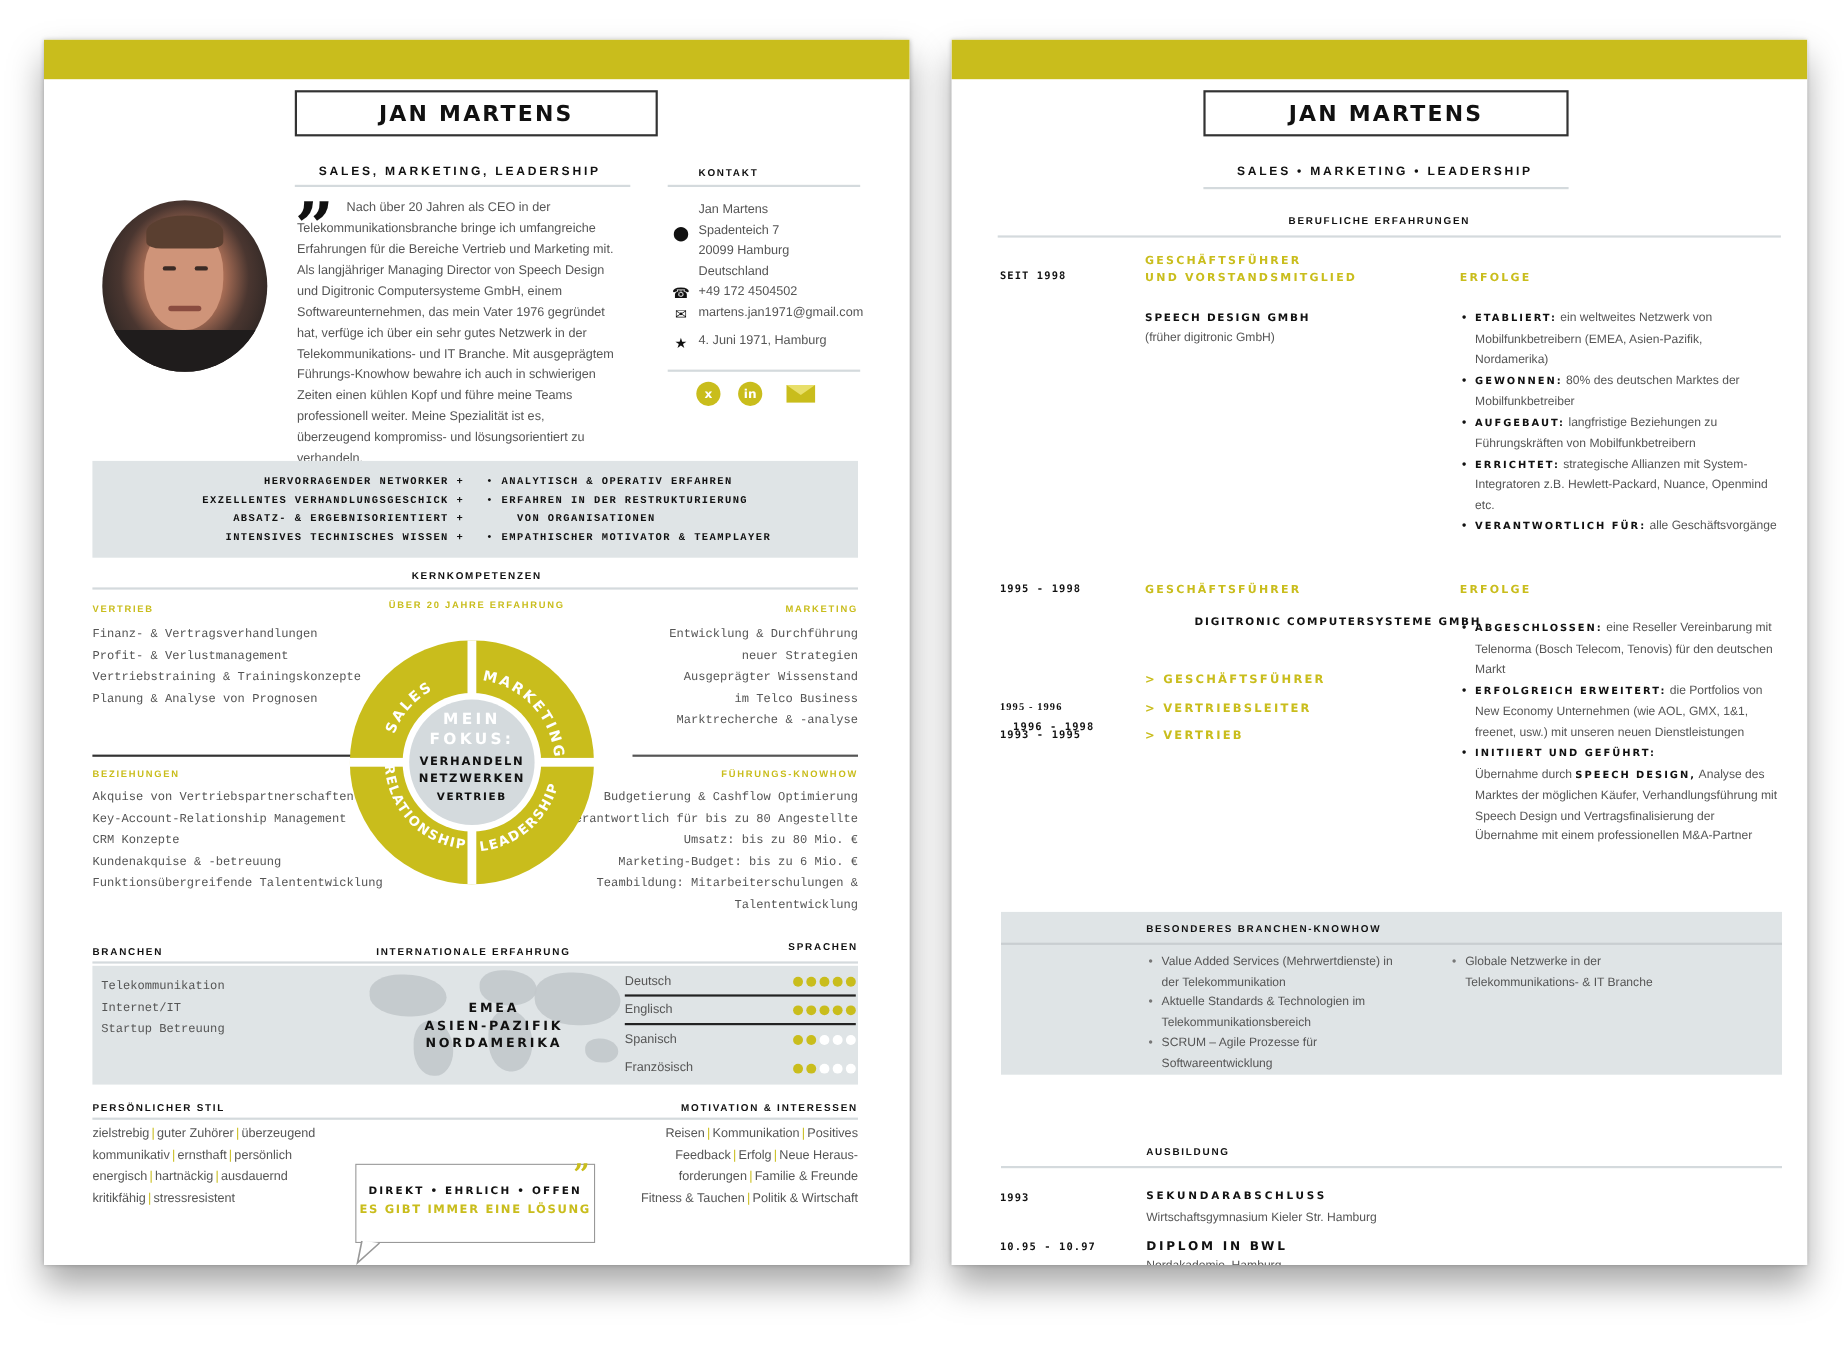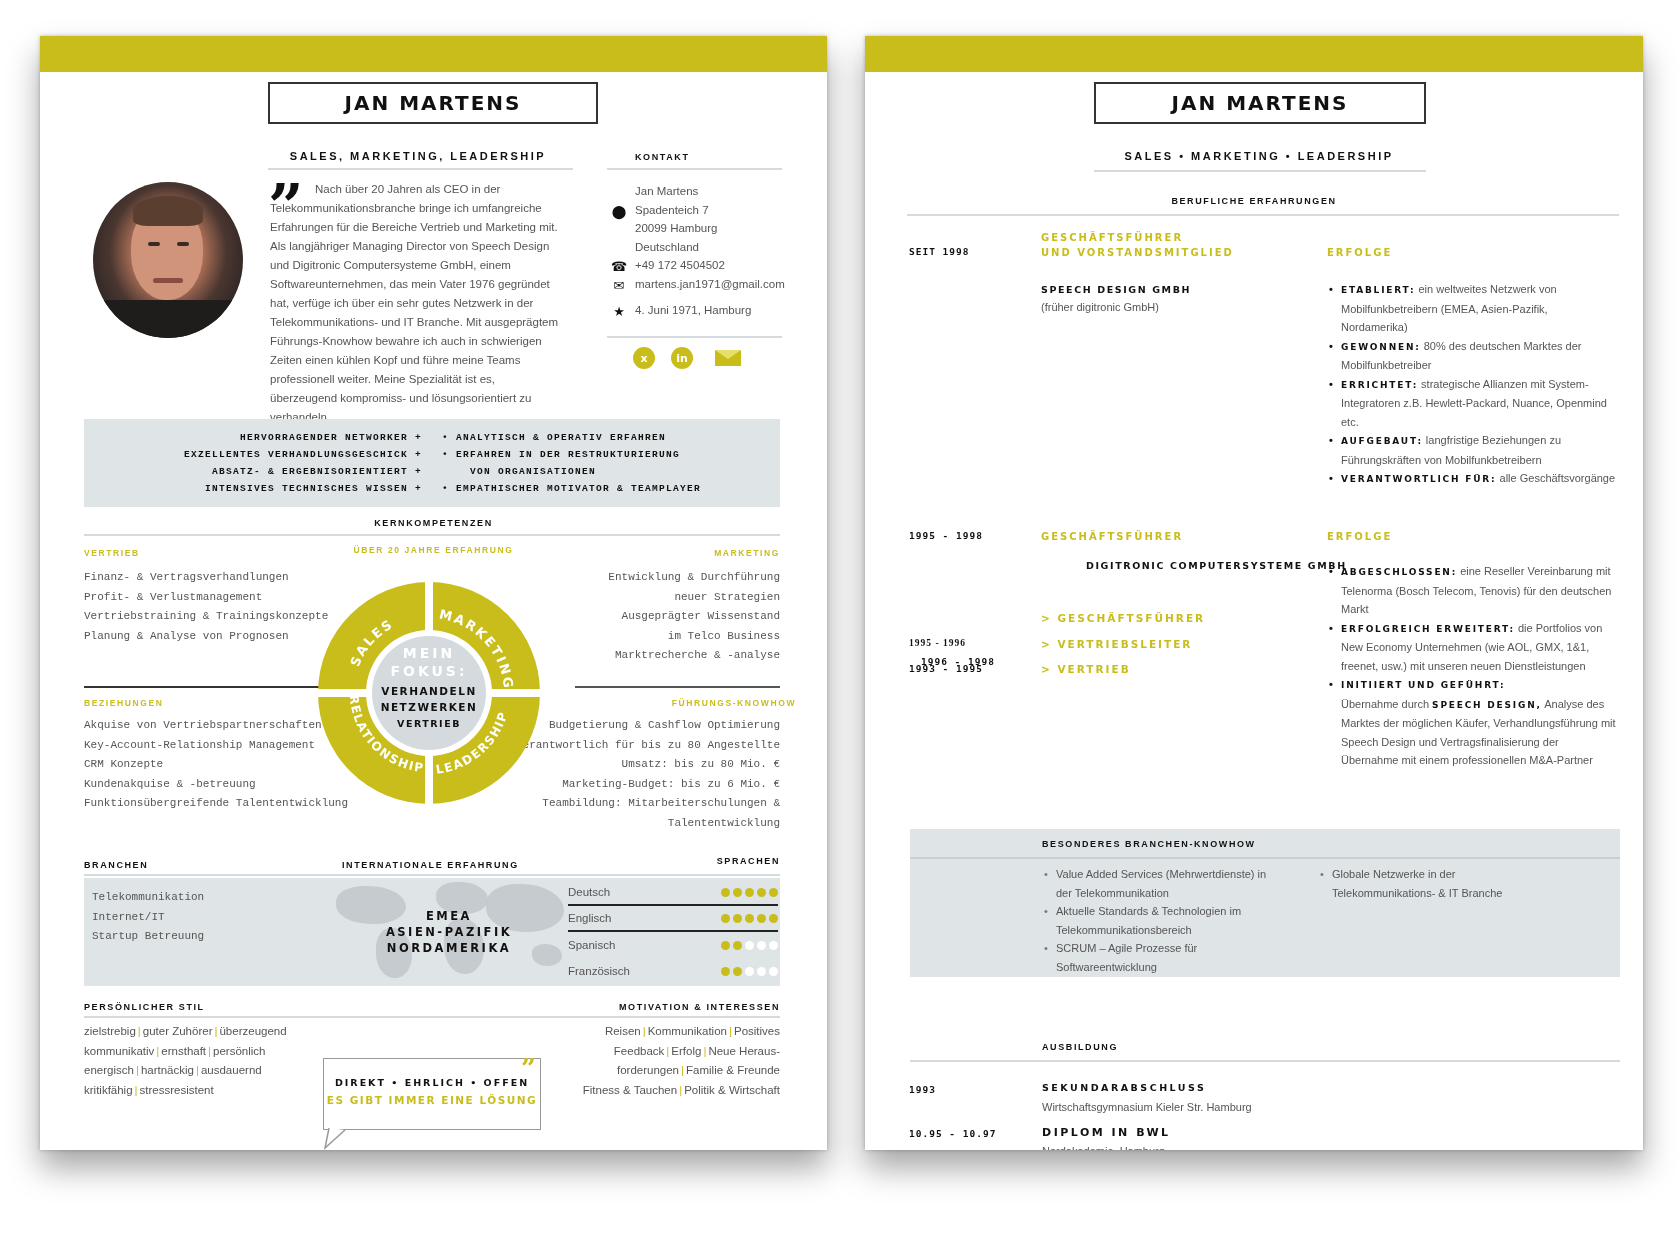--- a/index.html
+++ b/index.html
@@ -164,21 +164,21 @@
 
   <div class="abs heading small accent" style="left:44px; top:662px; font-size:8.5px;">BEZIEHUNGEN</div>
   <div class="abs list-left" style="left:44px; top:680px;">
     <div class="item">Akquise von Vertriebspartnerschaften</div>
     <div class="item">Key-Account-Relationship Management</div>
     <div class="item">CRM Konzepte</div>
     <div class="item">Kundenakquise &amp; -betreuung</div>
     <div class="item">Funktionsübergreifende Talententwicklung</div>
   </div>
 
-  <div class="abs heading small accent" style="right:31px; top:662px; font-size:8.5px;">FÜHRUNGS-KNOWHOW</div>
+  <div class="abs heading small accent" style="right:47px; top:662px; font-size:8.5px;">FÜHRUNGS-KNOWHOW</div>
   <div class="abs list-right" style="right:47px; top:680px;">
     <div class="item">Budgetierung &amp; Cashflow Optimierung</div>
     <div class="item">Verantwortlich für bis zu 80 Angestellte</div>
     <div class="item">Umsatz: bis zu 80 Mio. €</div>
     <div class="item">Marketing-Budget: bis zu 6 Mio. €</div>
     <div class="item">Teambildung: Mitarbeiterschulungen &amp;</div>
     <div class="item">Talententwicklung</div>
   </div>
 
   <svg class="wheel" viewBox="0 0 222 222">
@@ -317,22 +317,22 @@
     <div>GESCHÄFTSFÜHRER</div>
     <div>UND VORSTANDSMITGLIED</div>
   </div>
   <div class="abs exp-role" style="left:462px; top:209px;">ERFOLGE</div>
   <div class="abs exp-company" style="left:176px; top:248px;">SPEECH DESIGN GMBH</div>
   <div class="abs body-text" style="left:176px; top:262px; font-size:11px;">(früher digitronic GmbH)</div>
 
   <div class="abs" style="left:462px; top:244px; width:290px;">
     <div class="bul"><b>ETABLIERT:</b> <span>ein weltweites Netzwerk von Mobilfunkbetreibern (EMEA, Asien-Pazifik, Nordamerika)</span></div>
     <div class="bul"><b>GEWONNEN:</b> <span>80% des deutschen Marktes der Mobilfunkbetreiber</span></div>
+    <div class="bul"><b>AUFGEBAUT:</b> <span>langfristige Beziehungen zu Führungskräften von Mobilfunkbetreibern</span></div>
     <div class="bul"><b>ERRICHTET:</b> <span>strategische Allianzen mit System-Integratoren z.B. Hewlett-Packard, Nuance, Openmind etc.</span></div>
-    <div class="bul"><b>AUFGEBAUT:</b> <span>langfristige Beziehungen zu Führungskräften von Mobilfunkbetreibern</span></div>
     <div class="bul"><b>VERANTWORTLICH FÜR:</b> <span>alle Geschäftsvorgänge</span></div>
   </div>
 
   <div class="abs exp-date" style="left:44px; top:494px;text-align:right;">1995 - 1998</div>
   <div class="abs exp-role" style="left:176px; top:493px;">GESCHÄFTSFÜHRER</div>
   <div class="abs exp-role" style="left:462px; top:493px;">ERFOLGE</div>
   <div class="abs exp-company" style="left:176px; top:524px;padding-left:45px;">DIGITRONIC COMPUTERSYSTEME GMBH</div>
 
   <div class="abs exp-date" style="left:56px; top:576px;margin-top:44px;">1996 - 1998</div>
   <div class="abs sublink" style="left:176px; top:576px;">&gt; GESCHÄFTSFÜHRER</div>

